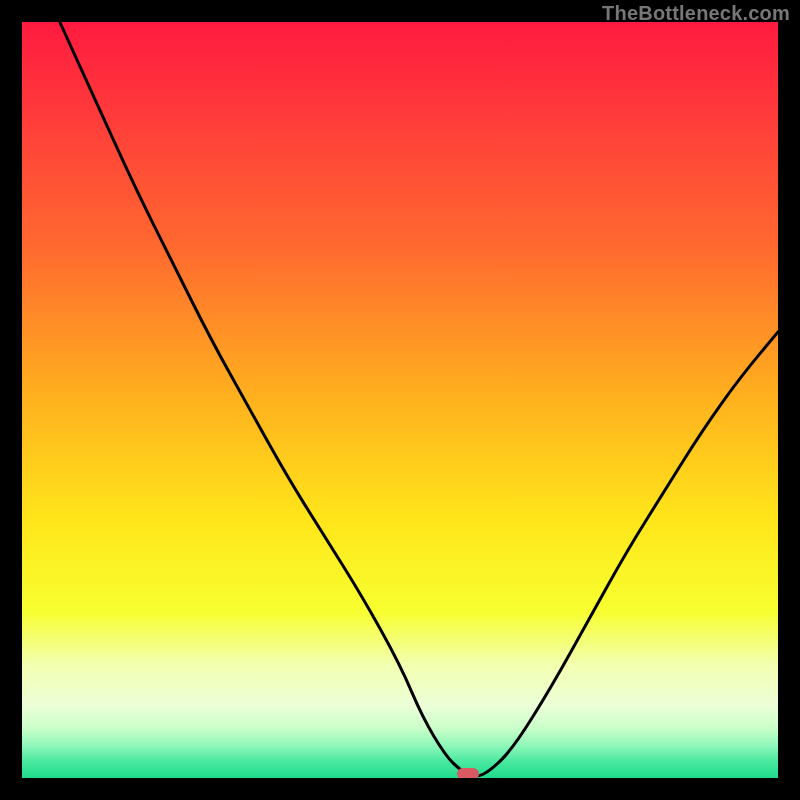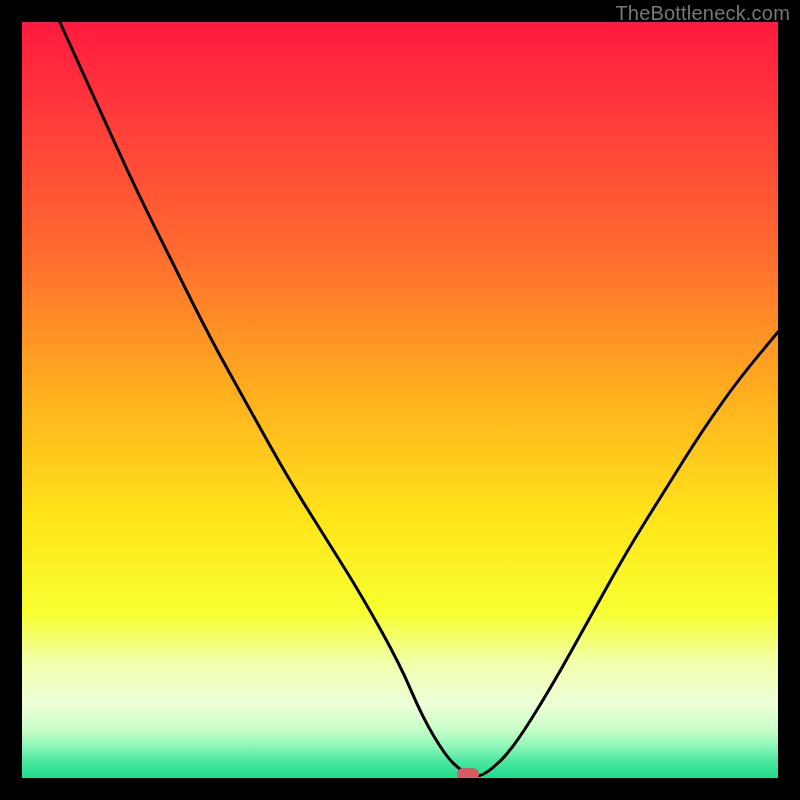--- a/index.html
+++ b/index.html
@@ -16,21 +16,21 @@
     width: 800px;
     height: 800px;
     background: #000;
   }
   .watermark {
     position: absolute;
     top: 2px;
     right: 10px;
     color: #777;
     font-size: 20px;
-    font-weight: 400;
+    font-weight: 700;
     letter-spacing: 0.2px;
     z-index: 50;
     user-select: none;
   }
   .plot-area {
     position: absolute;
     left: 22px;
     top: 22px;
     width: 756px;
     height: 756px;

